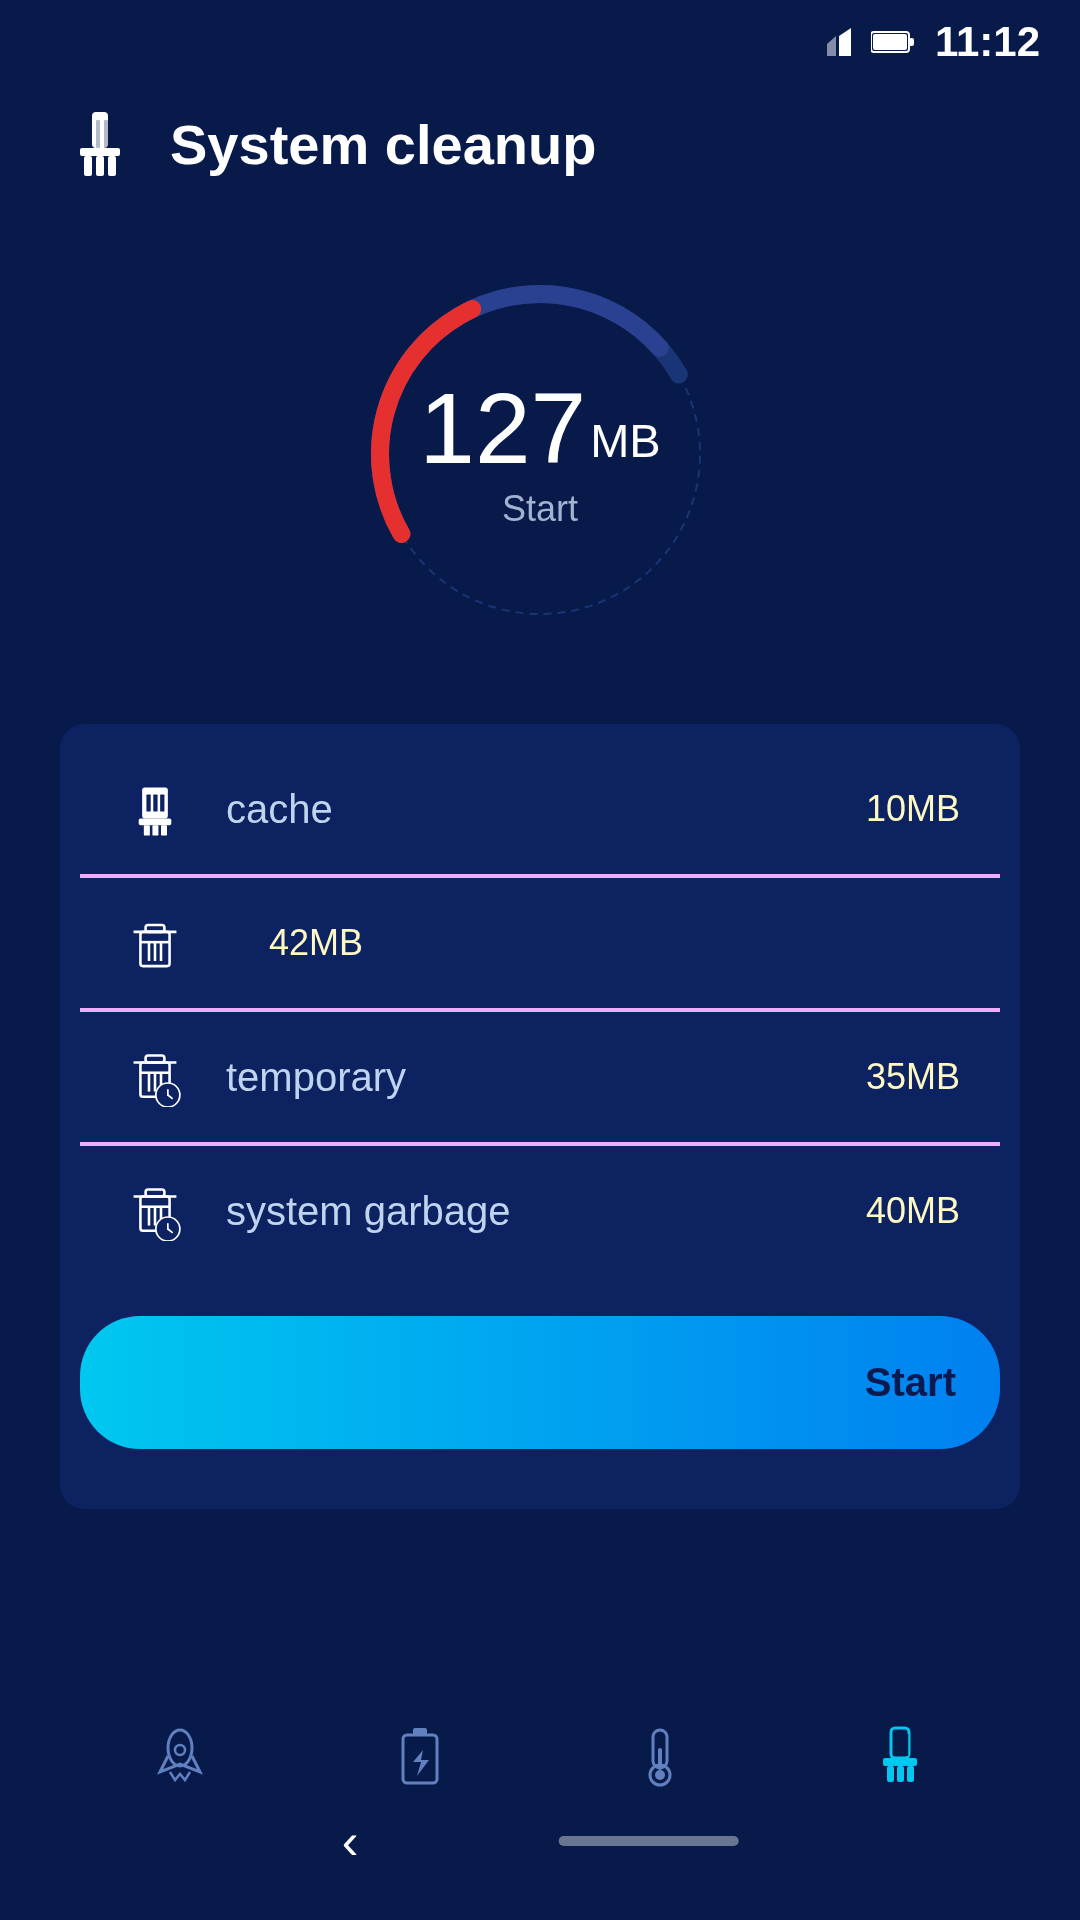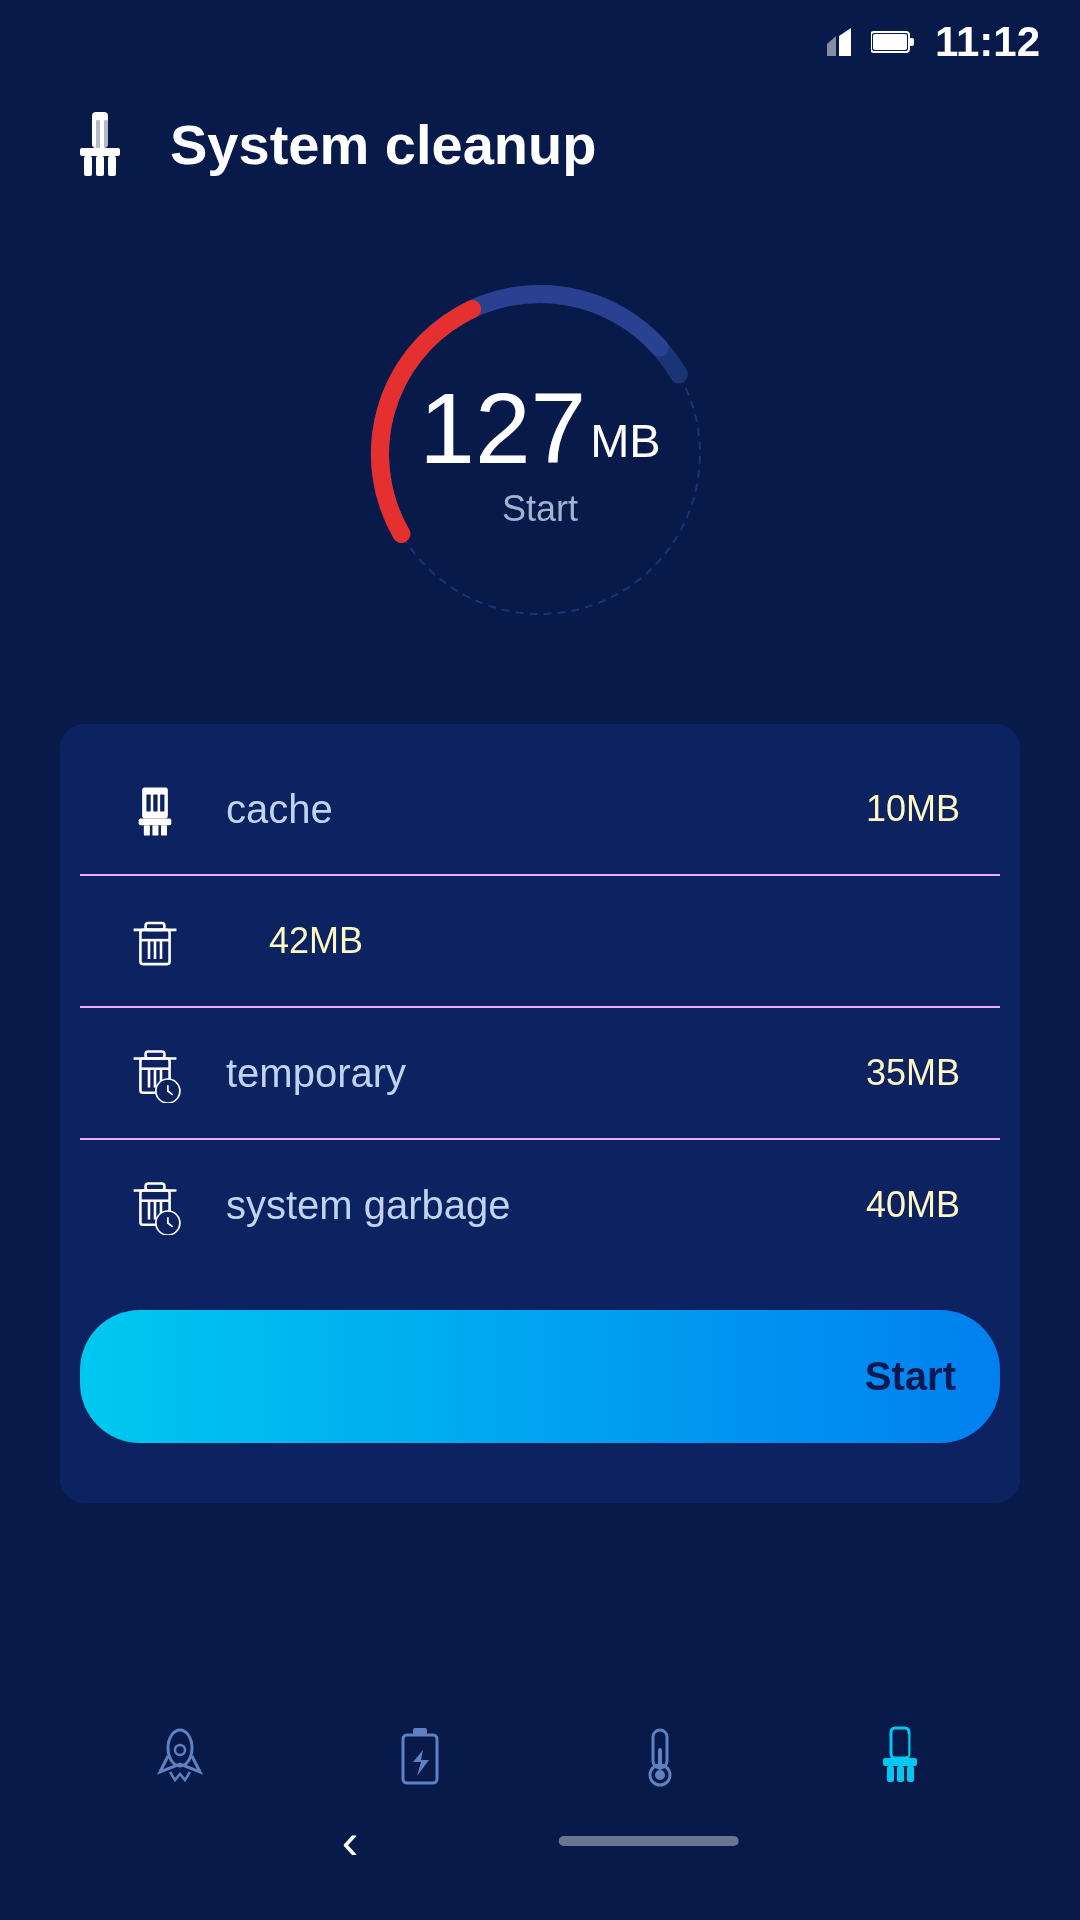--- a/index.html
+++ b/index.html
@@ -114,21 +114,21 @@
       border-radius: 24px;
       margin: 0 60px;
       padding: 20px 20px 60px;
     }
 
     
     .cleanup-item {
       display: flex;
       align-items: center;
       padding: 30px 40px;
-      border-bottom: 2px solid #f0abfc;
+      border-bottom: 4px solid #f0abfc;
     }
 
     .cleanup-item:last-of-type {
       border-bottom: none;
       justify-content: flex-end;
     }
 
     .item-icon {
       width: 70px;
       height: 70px;

